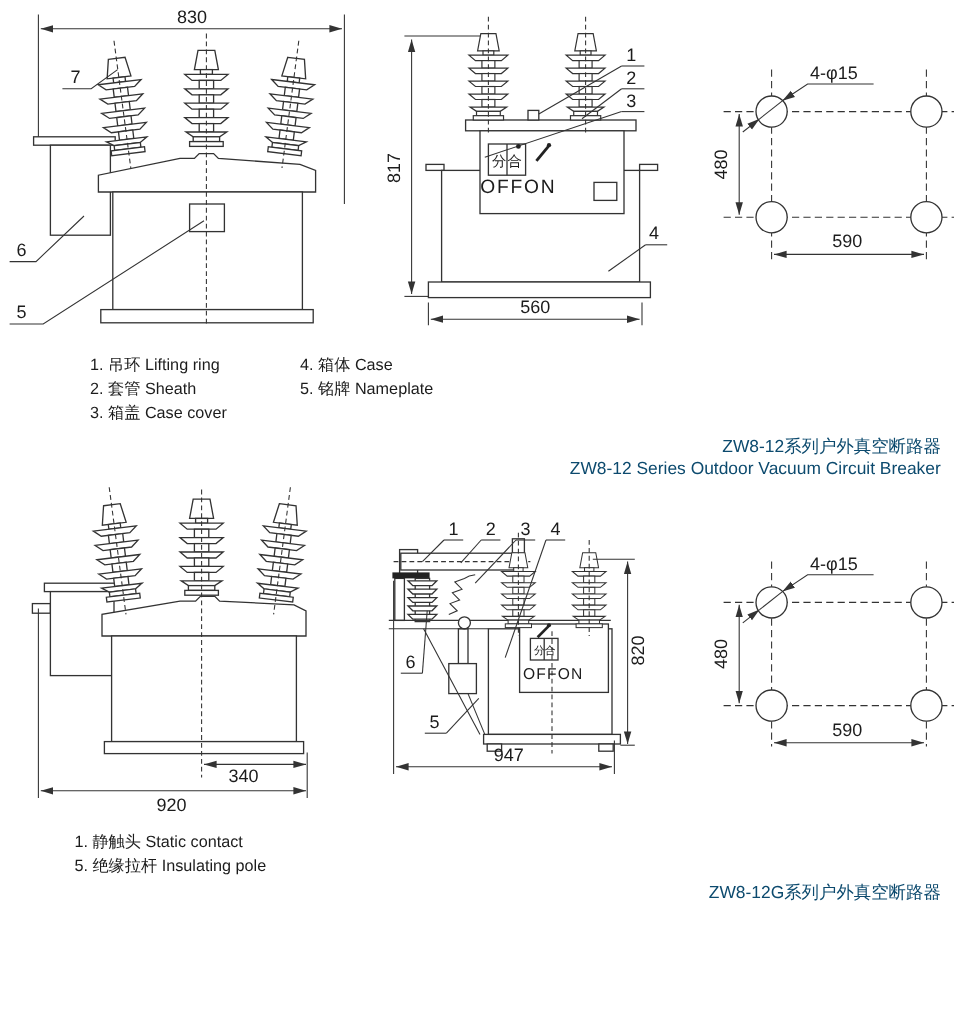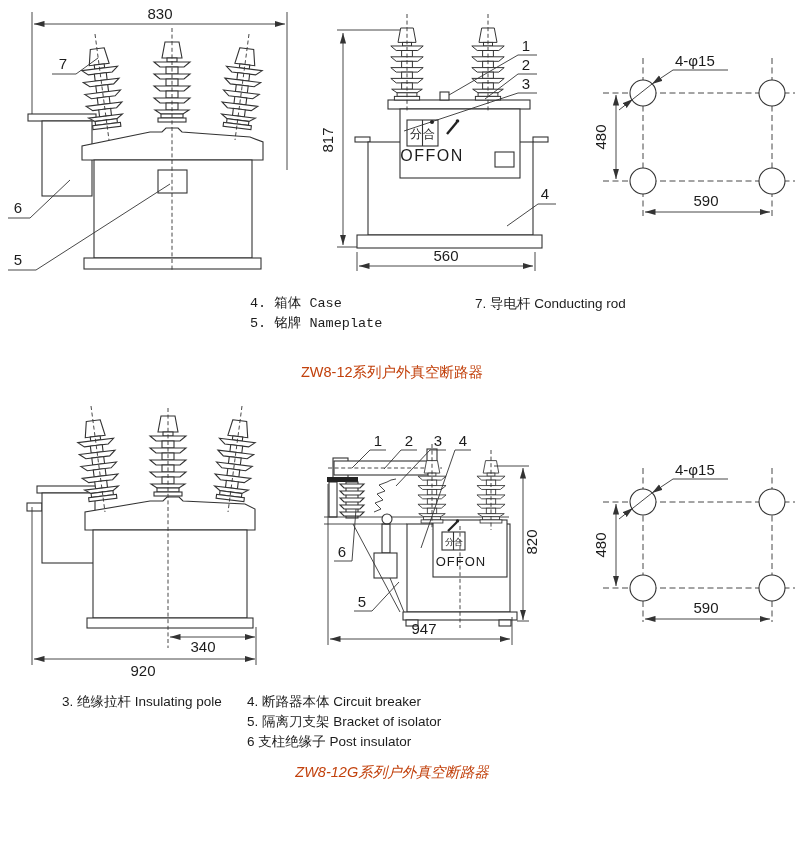--- a/index.html
+++ b/index.html
@@ -12,21 +12,21 @@
   .dash{stroke-dasharray:6 3.5;}
   .dash2{stroke-dasharray:4 2.6;}
   text{fill:#1c1c1c;font-family:"Liberation Sans",sans-serif;}
   .dimtxt{font-size:15px;}
   .lbl{font-size:15px;}
   .offon1{font-size:16px;letter-spacing:1.5px;}
   .offon2{font-size:13px;letter-spacing:1px;}
   .sw1{font-size:12px;letter-spacing:1px;}
   .sw2{font-size:9px;}
   .legend{position:absolute;font-size:13.5px;line-height:20px;color:#1c1c1c;white-space:nowrap;}
-  .title{position:absolute;left:0;width:784px;text-align:center;color:#c2410c;font-size:14.5px;}
+  .title{position:absolute;left:0;width:784px;text-align:right;color:#0c4a6e;font-size:14.5px;}
 </style>
 </head>
 <body>
 
 <div id="page">
 <svg width="800" height="852" viewBox="0 0 800 852">
   <defs>
     <marker id="ae" markerWidth="11" markerHeight="8" refX="10.5" refY="3.5" orient="auto" markerUnits="userSpaceOnUse">
           <path d="M0,0.4 L10.5,3.5 L0,6.6 z" fill="#333"></path>
         </marker>
@@ -316,33 +316,34 @@
       <line class="thin" x1="616" y1="504" x2="616" y2="586" marker-start="url(#as)" marker-end="url(#ae)"></line>
       <text class="dimtxt" transform="translate(606,545) rotate(-90)" text-anchor="middle">480</text>
     </g>
     <g>
       <line class="thin" x1="645" y1="619" x2="770" y2="619" marker-start="url(#as)" marker-end="url(#ae)"></line>
       <text class="dimtxt" x="706" y="613" text-anchor="middle">590</text>
     </g>
   </g>
 </svg>
 
-<div class="legend" style="left:250px;top:294px;font-family:Liberation Mono, monospace;">
+<div class="legend" style="left:75px;top:294px;">
+  <div>1. 吊环 Lifting ring</div>
+  <div>2. 套管 Sheath</div>
+  <div>3. 箱盖 Case cover</div>
+</div>
+<div class="legend" style="left:250px;top:294px;">
   <div>4. 箱体 Case</div>
   <div>5. 铭牌 Nameplate</div>
 </div>
 <div class="legend" style="left:475px;top:294px;">
-  <div>7. 导电杆 Conducting rod</div>
 </div>
 
 <div class="title cn" style="top:363px;">ZW8-12系列户外真空断路器</div>
+<div class="title en" style="top:383px;">ZW8-12 Series Outdoor Vacuum Circuit Breaker</div>
 
 <div class="legend" style="left:62px;top:692px;">
-  <div>3. 绝缘拉杆 Insulating pole</div>
-</div>
-<div class="legend" style="left:247px;top:692px;">
-  <div>4. 断路器本体 Circuit breaker</div>
-  <div>5. 隔离刀支架 Bracket of isolator</div>
-  <div>6 支柱绝缘子 Post insulator</div>
-</div>
-
-<div class="title cn" style="top:763px;font-style:italic;">ZW8-12G系列户外真空断路器</div>
+  <div>1. 静触头 Static contact</div>
+  <div>5. 绝缘拉杆 Insulating pole</div>
+</div>
+
+<div class="title cn" style="top:734px;">ZW8-12G系列户外真空断路器</div>
 </div>
 
 </body></html>

